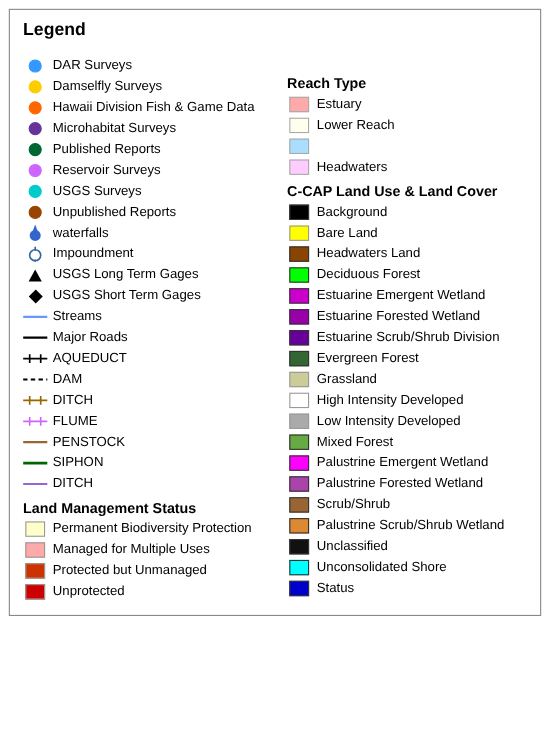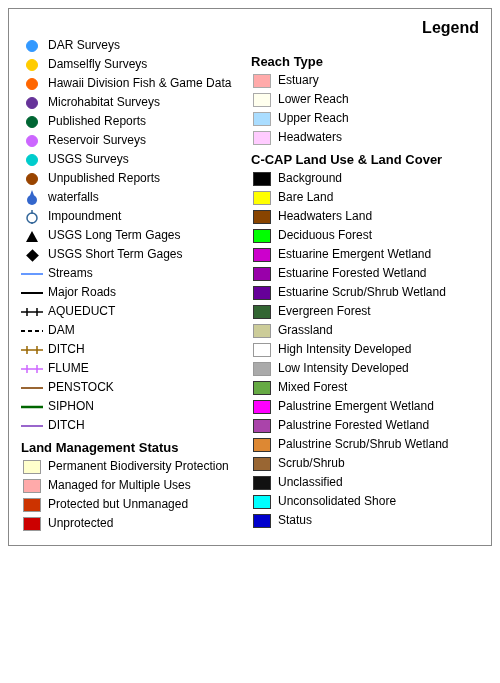--- a/index.html
+++ b/index.html
@@ -12,26 +12,25 @@
     }
     .legend-container {
       border: 1px solid #888;
       margin: 8px;
       padding: 10px 12px;
       background: #fff;
     }
     .legend-title {
       font-size: 16px;
       font-weight: bold;
-      margin-bottom: 1px;
-      text-align: right;
+      margin-bottom: 15px;
     }
     .two-col {
       display: flex;
-      gap: 10px;
+      gap: 20px;
       justify-content: space-between;
     }
     .col-left {
       flex: 0 0 220px;
     }
     .col-right {
       flex: 1;
     }
     .section-title {
       font-size: 13px;
@@ -311,21 +310,20 @@
           <div class="legend-item">
             <span class="symbol">
       <span class="color-box" style="background:#FFFFEE; border-color:#aaa;"></span>
     </span>
     <span class="item-label">Lower Reach</span>
           </div>
           <div class="legend-item">
             <span class="symbol">
       <span class="color-box" style="background:#AADDFF; border-color:#aaa;"></span>
     </span>
-    <span class="item-label">Upper Reach</span>
           </div>
           <div class="legend-item">
             <span class="symbol">
       <span class="color-box" style="background:#FFCCFF; border-color:#aaa;"></span>
     </span>
     <span class="item-label">Headwaters</span>
           </div>
         </div>
 
       <div class="section-title" style="margin-top:6px;">C-CAP Land Use &amp; Land Cover</div>
@@ -363,21 +361,21 @@
           <div class="legend-item">
             <span class="symbol">
       <span class="color-box" style="background:#9900AA; border-color:#333;"></span>
     </span>
     <span class="item-label">Estuarine Forested Wetland</span>
           </div>
           <div class="legend-item">
             <span class="symbol">
       <span class="color-box" style="background:#660099; border-color:#333;"></span>
     </span>
-    <span class="item-label">Estuarine Scrub/Shrub Wetland</span>
+    <span class="item-label">Estuarine Scrub/Shrub Division</span>
           </div>
           <div class="legend-item">
             <span class="symbol">
       <span class="color-box" style="background:#336633; border-color:#333;"></span>
     </span>
     <span class="item-label">Evergreen Forest</span>
           </div>
           <div class="legend-item">
             <span class="symbol">
       <span class="color-box" style="background:#CCCC99; border-color:#999;"></span>
@@ -409,29 +407,29 @@
     <span class="item-label">Palustrine Emergent Wetland</span>
           </div>
           <div class="legend-item">
             <span class="symbol">
       <span class="color-box" style="background:#AA44AA; border-color:#333;"></span>
     </span>
     <span class="item-label">Palustrine Forested Wetland</span>
           </div>
           <div class="legend-item">
             <span class="symbol">
+      <span class="color-box" style="background:#996633; border-color:#333;"></span>
+    </span>
+    <span class="item-label">Scrub/Shrub</span>
+          </div>
+          <div class="legend-item">
+            <span class="symbol">
       <span class="color-box" style="background:#DD8833; border-color:#333;"></span>
     </span>
     <span class="item-label">Palustrine Scrub/Shrub Wetland</span>
-          </div>
-          <div class="legend-item">
-            <span class="symbol">
-      <span class="color-box" style="background:#996633; border-color:#333;"></span>
-    </span>
-    <span class="item-label">Scrub/Shrub</span>
           </div>
           <div class="legend-item">
             <span class="symbol">
       <span class="color-box" style="background:#111111; border-color:#333;"></span>
     </span>
     <span class="item-label">Unclassified</span>
           </div>
           <div class="legend-item">
             <span class="symbol">
       <span class="color-box" style="background:#00FFFF; border-color:#333;"></span>

